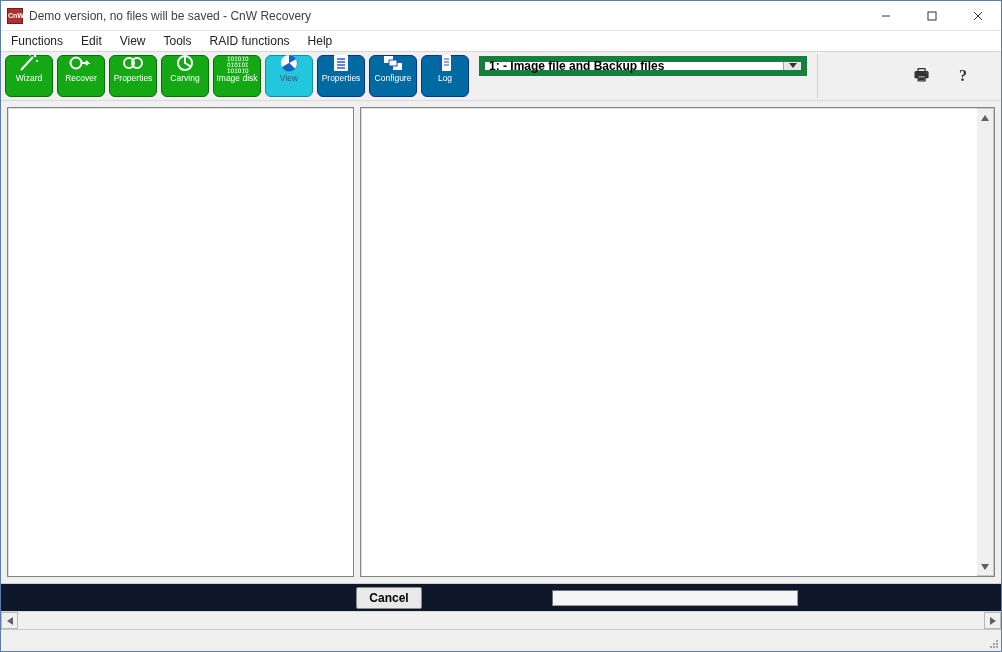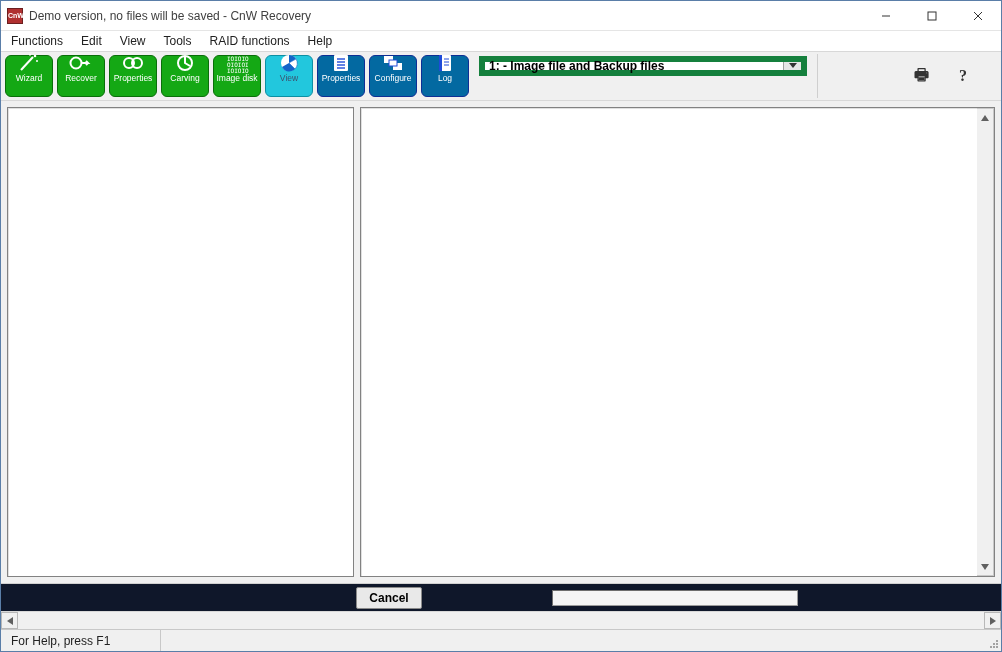--- a/index.html
+++ b/index.html
@@ -390,21 +390,20 @@
   </div>
   <div class="track"></div>
   <div class="arrbox">
     <svg width="6" height="8" viewBox="0 0 6 8">
         <polygon points="0,0 0,8 6,4" fill="#606060"></polygon>
       </svg>
   </div>
 </div>
 
 <div class="statusbar">
-  <div class="cell">For Help, press F1</div>
   <div class="grip">
     <svg width="12" height="12" viewBox="0 0 12 12">
       <circle cx="10" cy="10" r="1" fill="#8a8a8a"></circle>
       <circle cx="7" cy="10" r="1" fill="#8a8a8a"></circle>
       <circle cx="10" cy="7" r="1" fill="#8a8a8a"></circle>
       <circle cx="4" cy="10" r="1" fill="#8a8a8a"></circle>
       <circle cx="7" cy="7" r="1" fill="#8a8a8a"></circle>
       <circle cx="10" cy="4" r="1" fill="#8a8a8a"></circle>
     </svg>
   </div>

